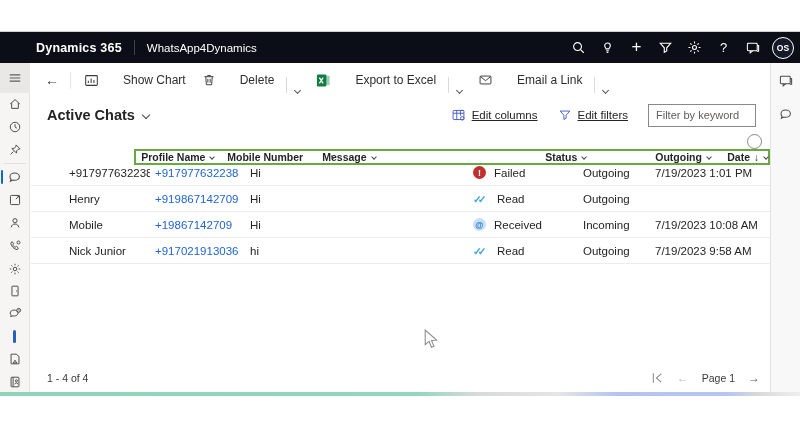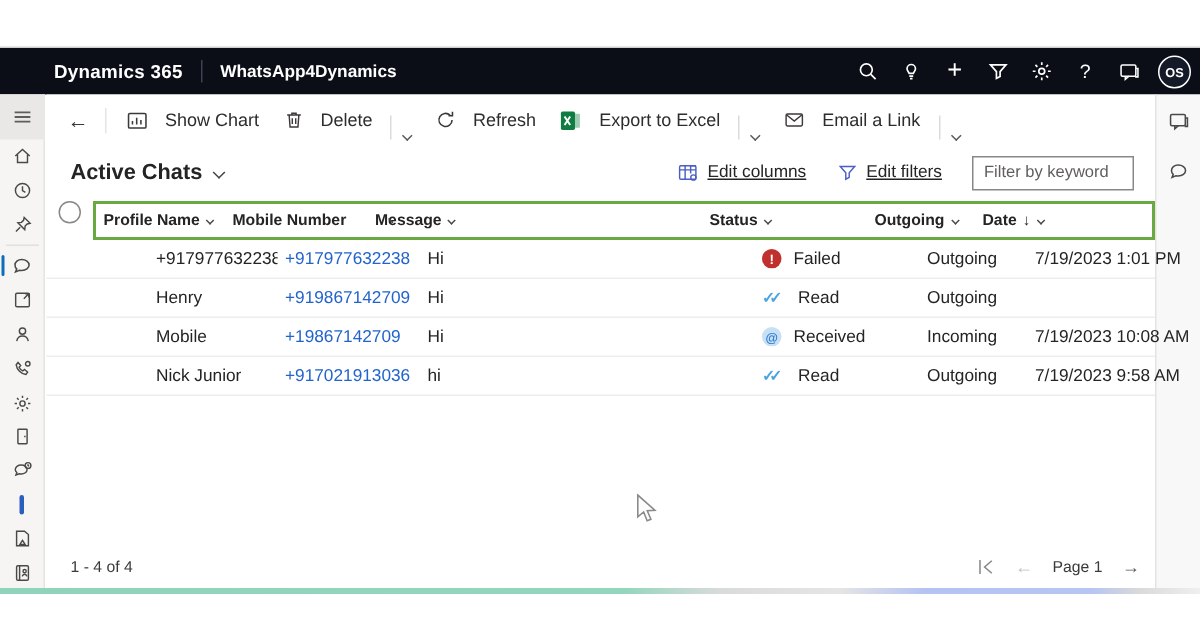--- a/index.html
+++ b/index.html
@@ -6,21 +6,21 @@
   html,body { width:800px; height:423px; background:#fff; overflow:hidden;
     font-family:"Liberation Sans", sans-serif; position:relative; }
   svg { display:block; }
 
   
   .browser-hairline { position:absolute; left:0; top:31px; width:800px; height:1px; background:#cfcfcf; }
   .topbar { position:absolute; left:0; top:32px; width:800px; height:31px; background:#0b0e17;
     color:#fff; display:flex; align-items:center; }
   .brand { font-size:12.5px; font-weight:700; margin-left:36px; letter-spacing:.2px; }
   .tb-divider { width:1px; height:15px; background:#3c4252; margin:0 12px; }
-  .appname { font-size:11.5px; font-weight:700; }
+  .appname { font-size:11.5px; font-weight:400; }
   .tb-right { margin-left:auto; display:flex; align-items:center; }
   .tb-btn { width:29px; height:31px; display:flex; align-items:center; justify-content:center; color:#fff;
     font-size:14px; cursor:pointer; }
   .tb-plus { font-size:17px; font-weight:300; margin-top:-2px; }
   .tb-help { font-size:13px; }
   .avatar { width:22px; height:22px; border-radius:50%; border:1px solid #fff; background:#151a28;
     display:flex; align-items:center; justify-content:center; font-size:8.5px; font-weight:700;
     margin:0 6px 0 5px; }
 
   
@@ -38,54 +38,54 @@
   
   .rightrail { position:absolute; right:0; top:63px; width:30px; height:330px; background:#f8f8f8;
     border-left:1px solid #e4e3e1; display:flex; flex-direction:column; align-items:center; }
   .rr-btn { width:30px; height:34px; display:flex; align-items:center; justify-content:center; color:#4a4947; }
 
   
   .cmdbar { position:absolute; left:31px; top:63px; width:739px; height:34px; background:#fff;
     display:flex; align-items:center; font-size:12px; color:#2e2d2c; }
   .back-btn { margin-left:8px; font-size:14px; color:#3b3a39; padding:2px 6px; cursor:pointer; }
   .cmd-sep { width:1px; height:17px; background:#e6e5e3; margin:0 5px; }
-  .cmd-item { display:flex; align-items:center; gap:11px; padding:0 8px; height:26px; cursor:pointer; }
+  .cmd-item { display:flex; align-items:center; gap:24px; padding:0 8px; height:26px; cursor:pointer; }
   .cmd-split { display:flex; align-items:flex-end; height:26px; }
   .split-div { width:1px; height:16px; background:#dcdbd9; margin:0 2px 0 4px; }
   .chev { display:inline-block; width:5px; height:5px; border-left:1px solid #5a5957;
     border-bottom:1px solid #5a5957; transform:rotate(-45deg); }
   .cmd-split .chev { margin:0 8px 0 6px; }
 
   
   .viewhdr { position:absolute; left:31px; top:97px; width:739px; height:36px; display:flex; align-items:center; }
   .view-title { margin-left:16px; font-size:14.5px; font-weight:700; color:#242424; display:flex;
     align-items:center; gap:8px; cursor:pointer; }
   .view-title .chev { width:6px; height:6px; border-color:#444; }
   .vh-right { margin-left:auto; display:flex; align-items:center; }
   .vh-btn { display:flex; align-items:center; gap:6px; font-size:11.5px; color:#242424; padding:0 10px; cursor:pointer;text-decoration:underline; }
   .kw-input { width:108px; height:23px; border:1px solid #8a8886; background:#fff; font-size:11px;
     padding:0 7px; margin:0 14px 0 10px; font-family:"Liberation Sans",sans-serif; color:#333; }
   .kw-input::placeholder { color:#605e5c; }
 
   
   .grid { position:absolute; left:31px; top:134px; width:739px; }
-  .hdr-row { display:flex; align-items:flex-start; height:26px; }
+  .hdr-row { display:flex; align-items:flex-end; height:26px;flex-direction:column; }
   .row-check { width:31px; display:flex; align-items:center; justify-content:center; flex:none; }
   .check-circle { width:15px; height:15px; border:1px solid #8a8886; border-radius:50%; background:#fff; }
   .hdr-box { display:flex; align-items:center; height:26px; flex:1; border:2px solid #68aa41; background:#fff; }
   .hcell { font-size:10.5px; font-weight:700; color:#242424; display:flex; align-items:center;
     padding-left:5px; white-space:nowrap; cursor:pointer; }
   .hcell .chev { width:4px; height:4px; margin-left:5px; border-color:#4a4947; }
   .sort-arrow { font-size:10px; margin-left:4px; color:#242424; }
   .c-profile { width:86px; } .c-mobile { width:95px;gap:24px; } .c-message { width:223px; }
   .c-status { width:110px; } .c-direction { width:72px; } .c-date { flex:1; }
 
   .grid-row { display:flex; align-items:center; height:26px; border-bottom:1px solid #ededec;
     font-size:11.5px; color:#242424; cursor:pointer; }
-  .grid-row .cellwrap { display:flex; align-items:center; height:100%; flex:1; padding-left:2px;margin-left:35px; }
+  .grid-row .cellwrap { display:flex; align-items:center; height:100%; flex:1; padding-left:2px; }
   .cell { padding-left:5px; white-space:nowrap; overflow:hidden; }
   .cell.link { color:#2264cb; }
   .status-cell { display:flex; align-items:center; gap:8px; }
   .status-ico { width:13px; height:13px; border-radius:50%; display:inline-flex; align-items:center;
     justify-content:center; flex:none; font-weight:700; }
   .status-ico[data-kind="failed"] { background:#c0312e; color:#fff; font-size:9px; }
   .status-ico[data-kind="read"] { background:transparent; color:#49a4df; font-size:10.5px;
     letter-spacing:-4px; width:16px; border-radius:0; justify-content:flex-start; }
   .status-ico[data-kind="received"] { background:#c7e0f4; color:#2b7cd3; font-size:8.5px; }
 
@@ -305,29 +305,20 @@
         <svg width="14" height="14" viewBox="0 0 16 16" fill="none" stroke="#3b3a39" stroke-width="1.1">
           <path d="M2.8 4.2h10.4M6.4 4V2.8h3.2V4M4.3 4.2l.7 9.2h6l.7-9.2M6.7 6.6v4.4M9.3 6.6v4.4"></path>
           </svg>
         </span>
       <span>Delete</span>
     </div>
     <div class="split-div"></div>
     <span class="chev"></span>
   </div>
 
-  <div class="cmd-item">
-    <span>
-      <svg width="14" height="14" viewBox="0 0 16 16" fill="none" stroke="#3b3a39" stroke-width="1.2">
-        <path d="M13 8a5 5 0 1 1-1.5-3.6"></path>
-          <path d="M13.3 1.8v3h-3"></path>
-        </svg>
-      </span>
-    <span>Refresh</span>
-  </div>
 
   <div class="cmd-split">
     <div class="cmd-item">
       <span>
         <svg width="15" height="15" viewBox="0 0 16 16">
           <rect x="10" y="3" width="4.5" height="10" rx=".5" fill="#9fcdb4"></rect>
           <rect x="1" y="1.5" width="10" height="13" rx="1.2" fill="#107c41"></rect>
           <path d="M3.6 5l4 6M7.6 5l-4 6" stroke="#fff" stroke-width="1.4"></path>
           </svg>
         </span>

